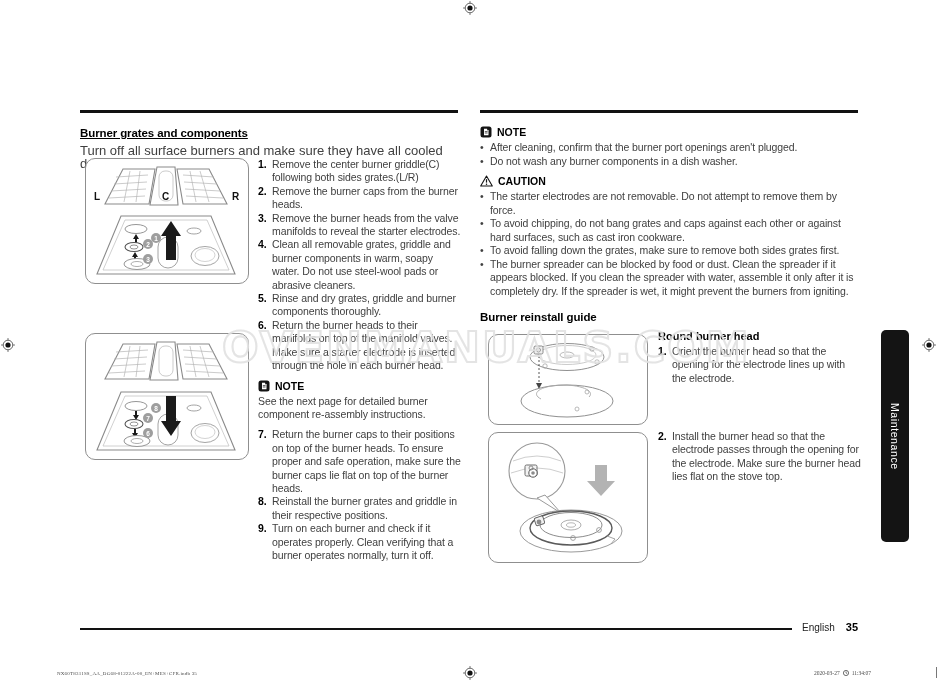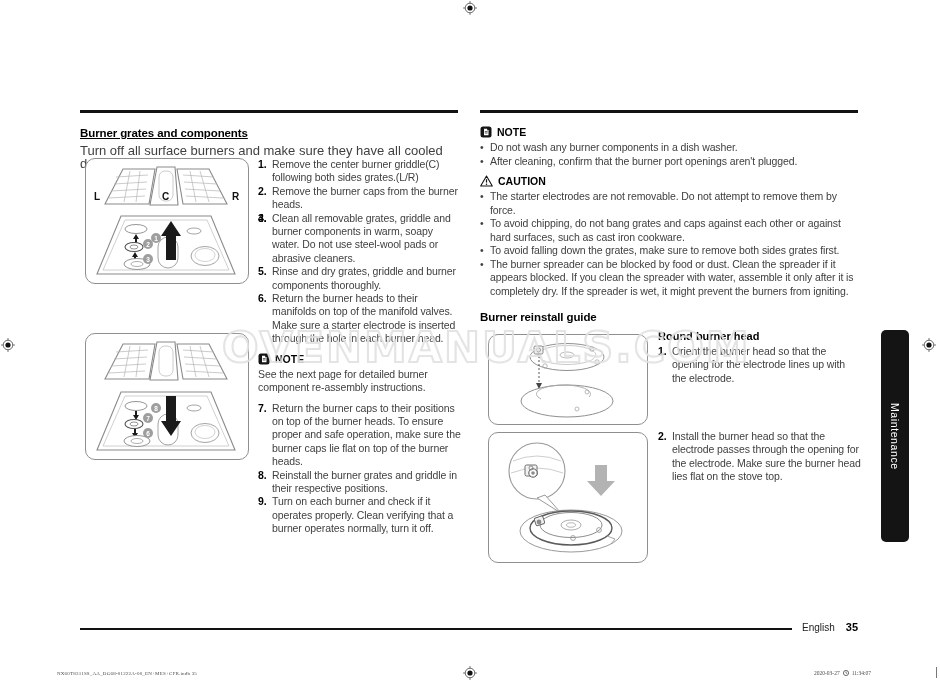--- a/index.html
+++ b/index.html
@@ -185,21 +185,21 @@
       <circle cx="62" cy="84" r="5" fill="#9e9e9e"></circle>
         <text x="62" y="86.5" font-size="6.5" font-weight="bold" fill="#fff" text-anchor="middle">7</text>
       <circle cx="62" cy="99" r="5" fill="#9e9e9e"></circle>
         <text x="62" y="101.5" font-size="6.5" font-weight="bold" fill="#fff" text-anchor="middle">6</text>
     </svg>
   </div>
 
   <div class="steps-col">
     <div class="step"><span class="n">1.</span><span>Remove the center burner griddle(C) following both sides grates.(L/R)</span></div>
     <div class="step"><span class="n">2.</span><span>Remove the burner caps from the burner heads.</span></div>
-    <div class="step"><span class="n">3.</span></div>
+    <div class="step"><span class="n">3.</span><span>Remove the burner heads from the valve manifolds to reveal the starter electrodes.</span></div>
     <div class="step"><span class="n">4.</span><span>Clean all removable grates, griddle and burner components in warm, soapy water. Do not use steel-wool pads or abrasive cleaners.</span></div>
     <div class="step"><span class="n">5.</span><span>Rinse and dry grates, griddle and burner components thoroughly.</span></div>
     <div class="step"><span class="n">6.</span><span>Return the burner heads to their manifolds on top of the manifold valves. Make sure a starter electrode is inserted through the hole in each burner head.</span></div>
 
     <div class="flag-head">
       <svg width="12" height="12" viewBox="0 0 12 12">
         <rect x="0.5" y="0.5" width="11" height="11" rx="2.5" fill="#141414"></rect>
         <path d="M4 2.8 h3 l1.5 1.5 v4.9 h-4.5 z" fill="#fff"></path>
         <path d="M7 2.8 v1.5 h1.5 z" fill="#141414"></path>
         <line x1="4.8" y1="5.6" x2="7.6" y2="5.6" stroke="#141414" stroke-width="0.7"></line>
@@ -219,22 +219,22 @@
     <div class="flag-head" style="margin-top:0">
       <svg width="12" height="12" viewBox="0 0 12 12">
         <rect x="0.5" y="0.5" width="11" height="11" rx="2.5" fill="#141414"></rect>
         <path d="M4 2.8 h3 l1.5 1.5 v4.9 h-4.5 z" fill="#fff"></path>
         <path d="M7 2.8 v1.5 h1.5 z" fill="#141414"></path>
         <line x1="4.8" y1="5.6" x2="7.6" y2="5.6" stroke="#141414" stroke-width="0.7"></line>
         <line x1="4.8" y1="7" x2="7.6" y2="7" stroke="#141414" stroke-width="0.7"></line>
       </svg>
       <span class="lbl">NOTE</span>
     </div>
+    <div class="bullet">After cleaning, confirm that the burner port openings aren't plugged.</div>
     <div class="bullet">Do not wash any burner components in a dish washer.</div>
-    <div class="bullet">After cleaning, confirm that the burner port openings aren't plugged.</div>
 
     <div class="flag-head">
       <svg width="13" height="12" viewBox="0 0 13 12">
         <polygon points="6.5,1 12.3,11 0.7,11" fill="none" stroke="#141414" stroke-width="1.1" stroke-linejoin="round"></polygon>
         <line x1="6.5" y1="4.2" x2="6.5" y2="7.6" stroke="#141414" stroke-width="1.2"></line>
         <circle cx="6.5" cy="9.3" r="0.75" fill="#141414"></circle>
       </svg>
       <span class="lbl">CAUTION</span>
     </div>
     <div class="bullet">The starter electrodes are not removable. Do not attempt to remove them by force.</div>

